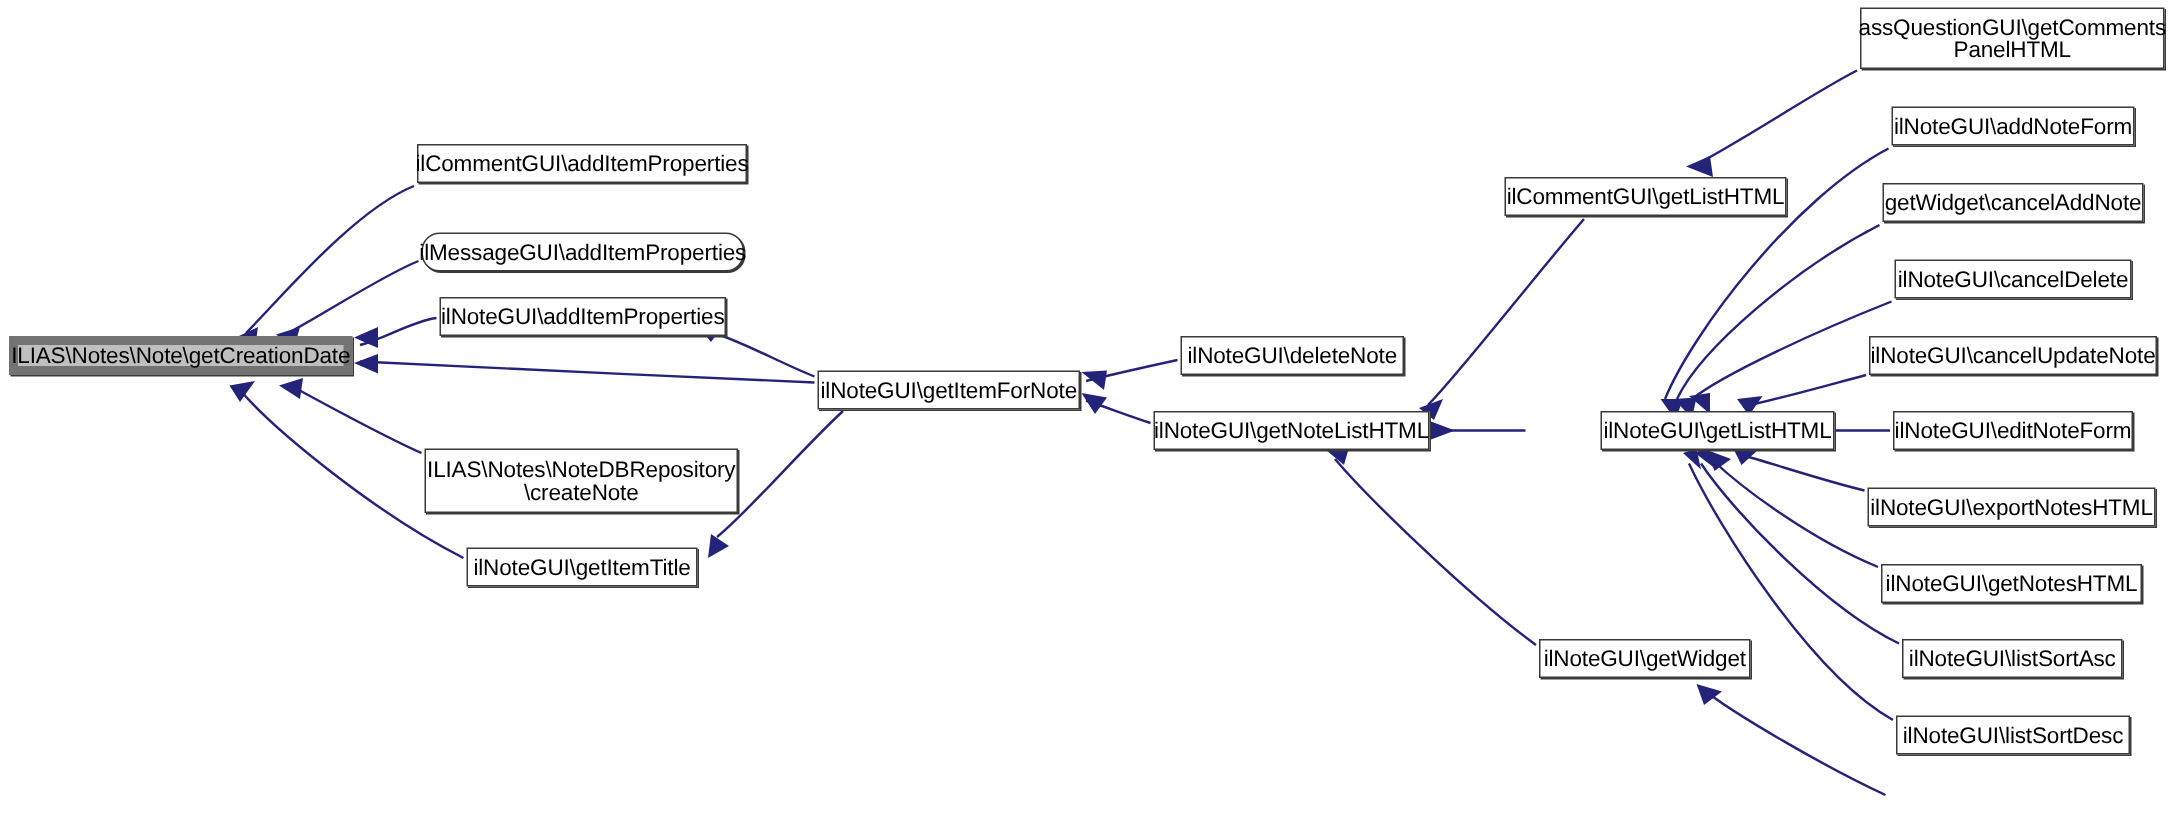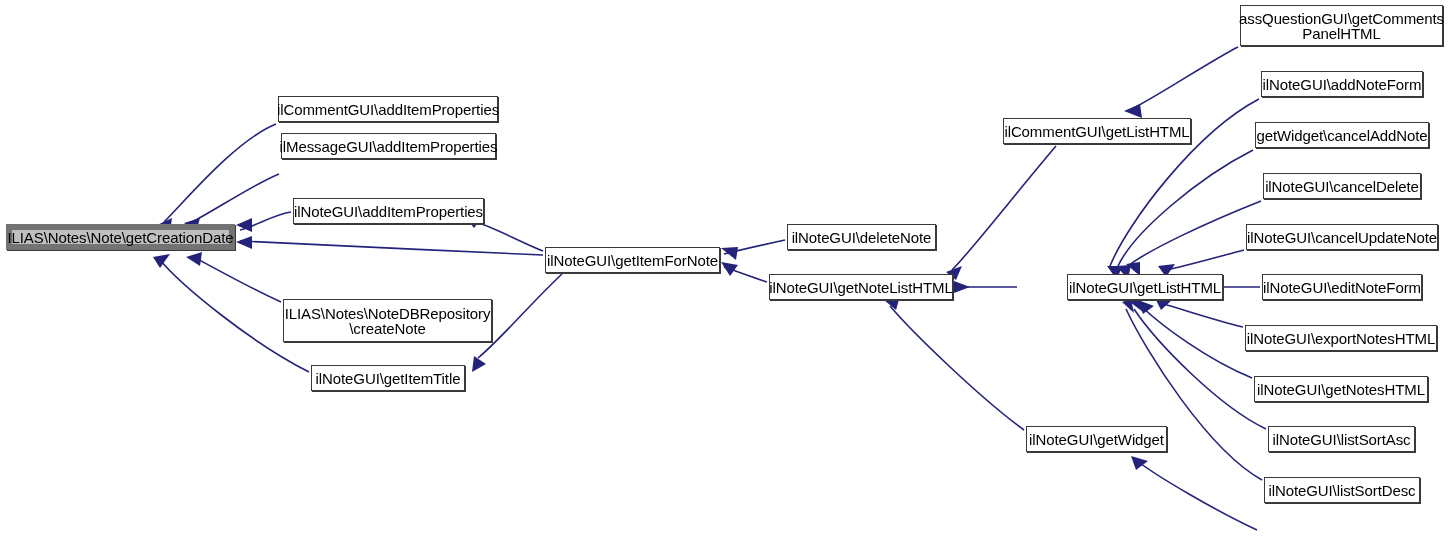--- a/index.html
+++ b/index.html
@@ -123,21 +123,21 @@
   </svg>
 
   <div class="node-box highlight" style="left:6px; top:224px; width:229px; height:26px;">
     <span class="node-label">ILIAS\Notes\Note\getCreationDate</span>
   </div>
 
   <div class="node-box" style="left:278px; top:96px; width:220px; height:26px;">
     <span class="node-label">ilCommentGUI\addItemProperties</span>
   </div>
 
-  <div class="node-box" style="left:281px; top:133px; width:215px; height:26px;">
+  <div class="node-box" style="left:281px; top:155px; width:215px; height:26px;border-radius:12px;">
     <span class="node-label">ilMessageGUI\addItemProperties</span>
   </div>
 
   <div class="node-box" style="left:293px; top:198px; width:191px; height:26px;">
     <span class="node-label">ilNoteGUI\addItemProperties</span>
   </div>
 
   <div class="node-box" style="left:283px; top:299px; width:209px; height:43px;">
     <span class="node-label">ILIAS\Notes\NoteDBRepository
 \createNote</span>

